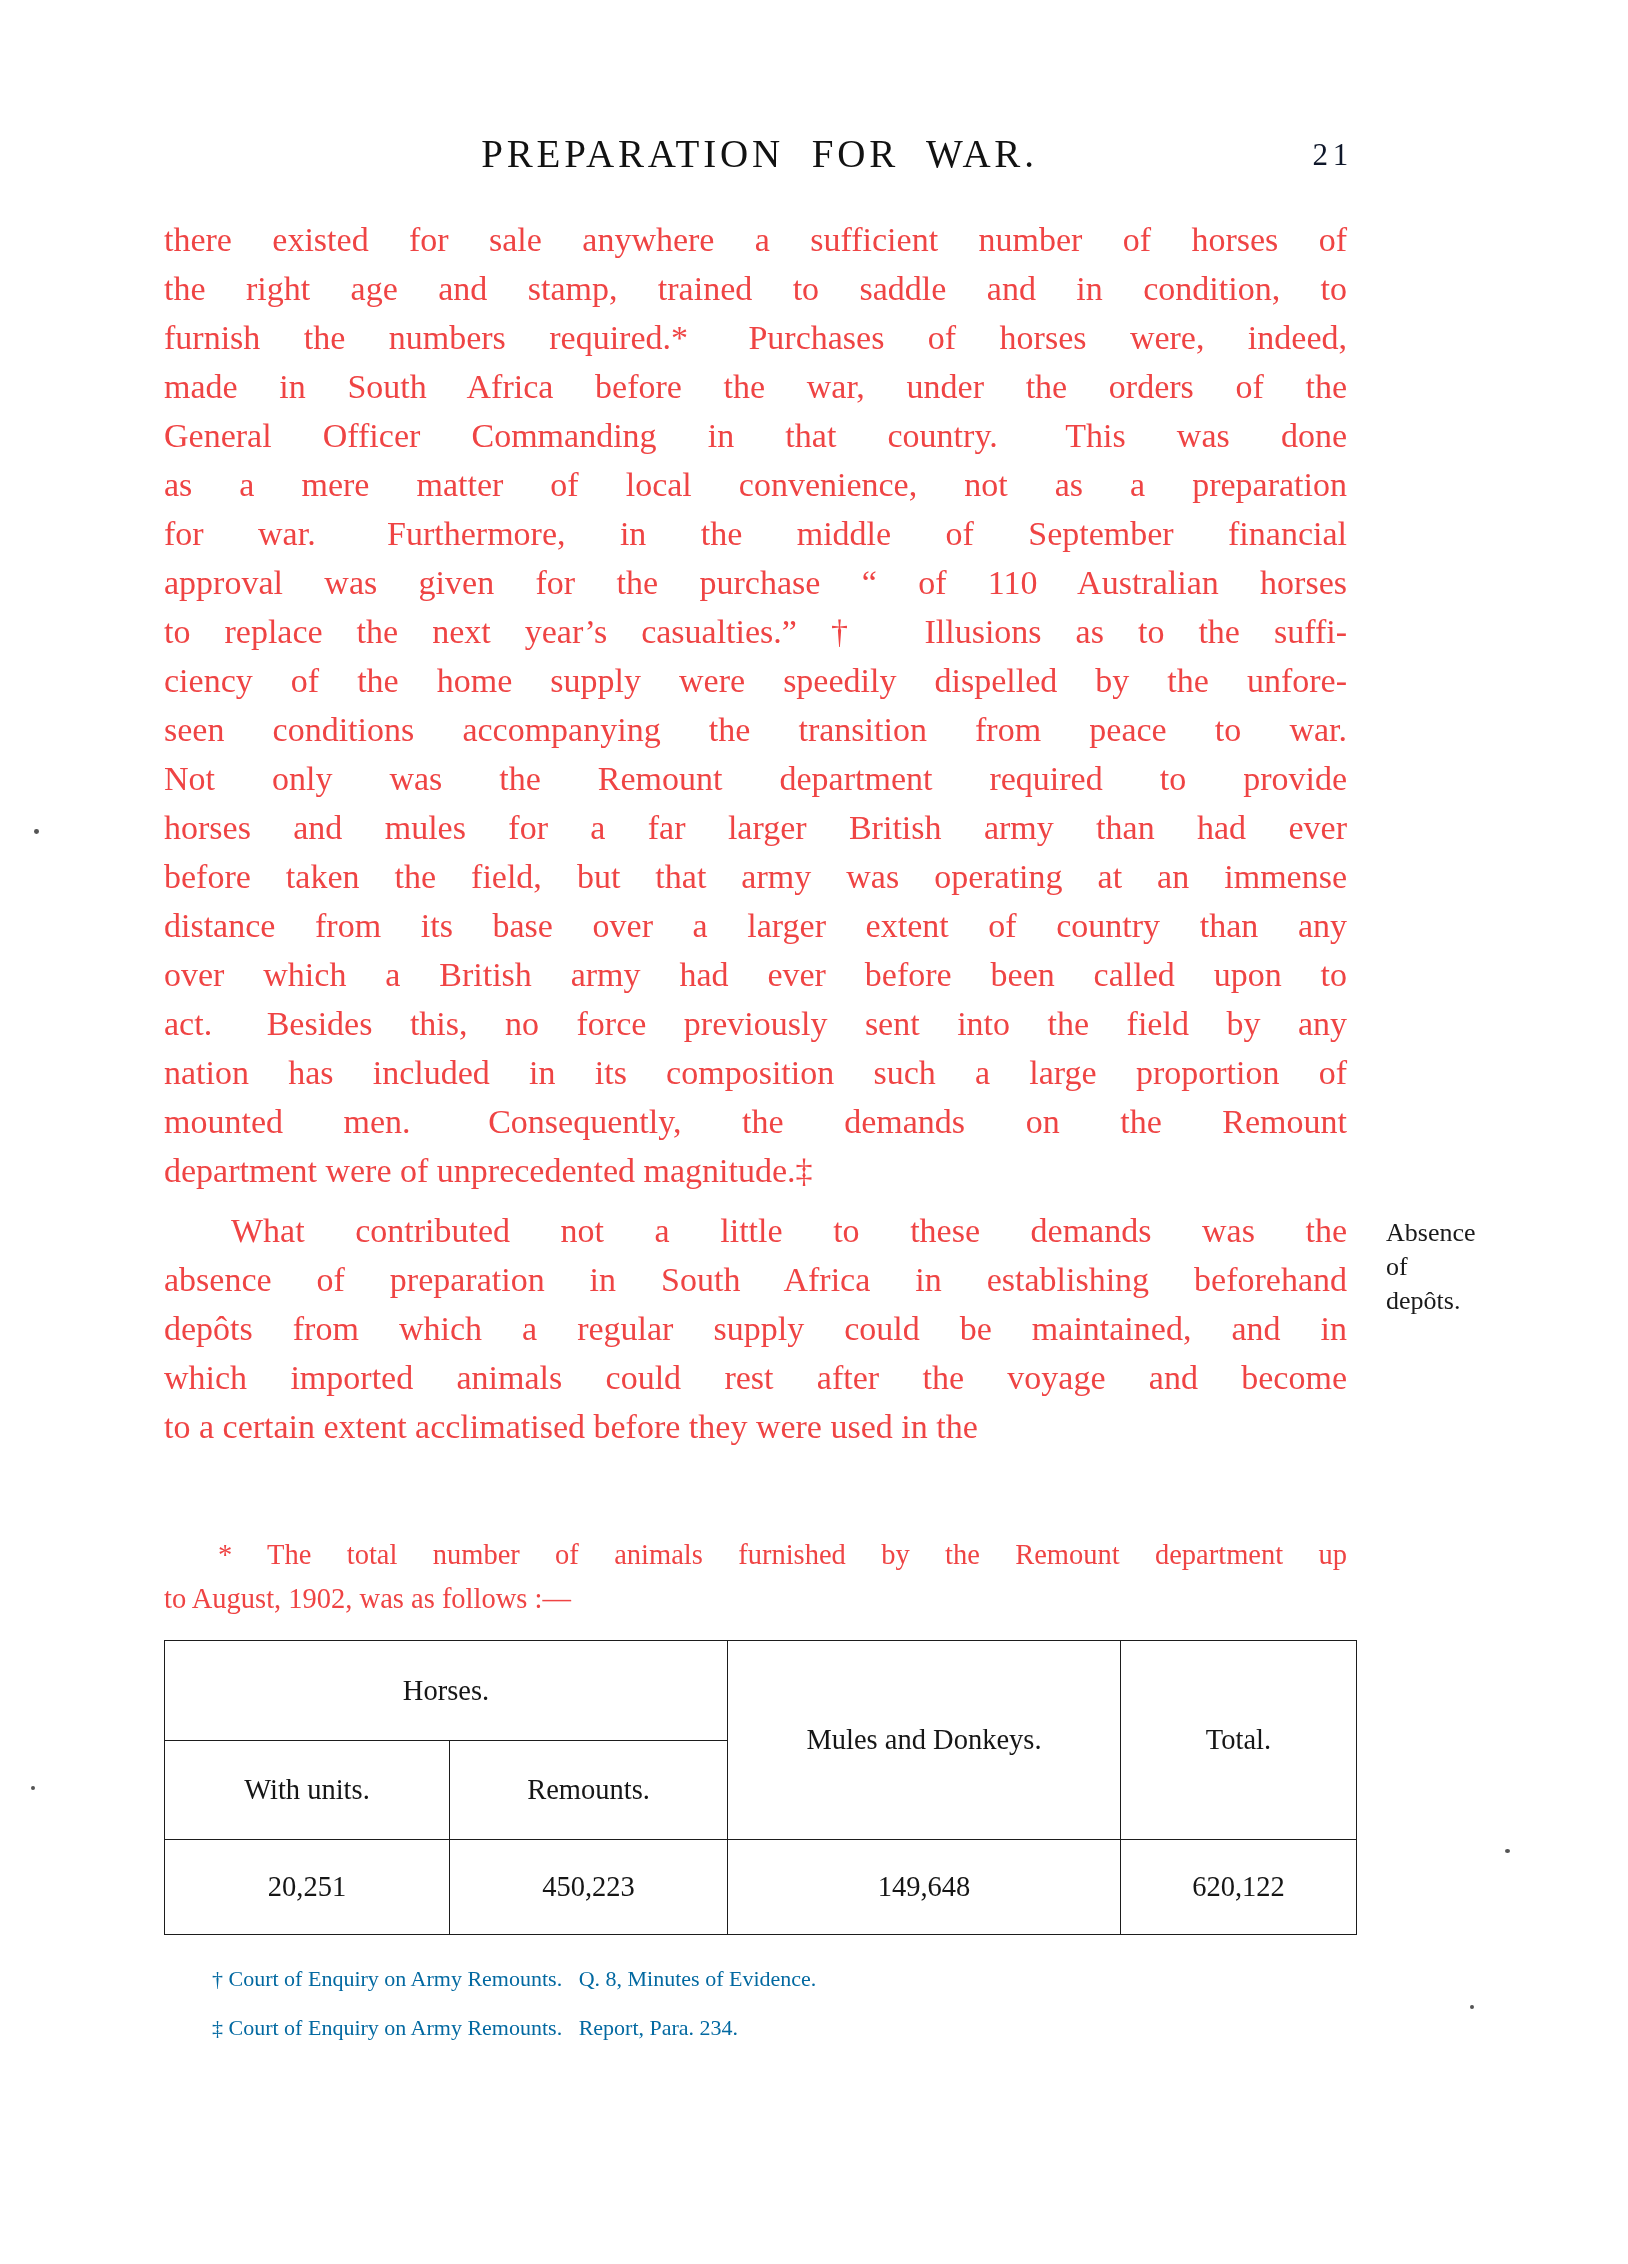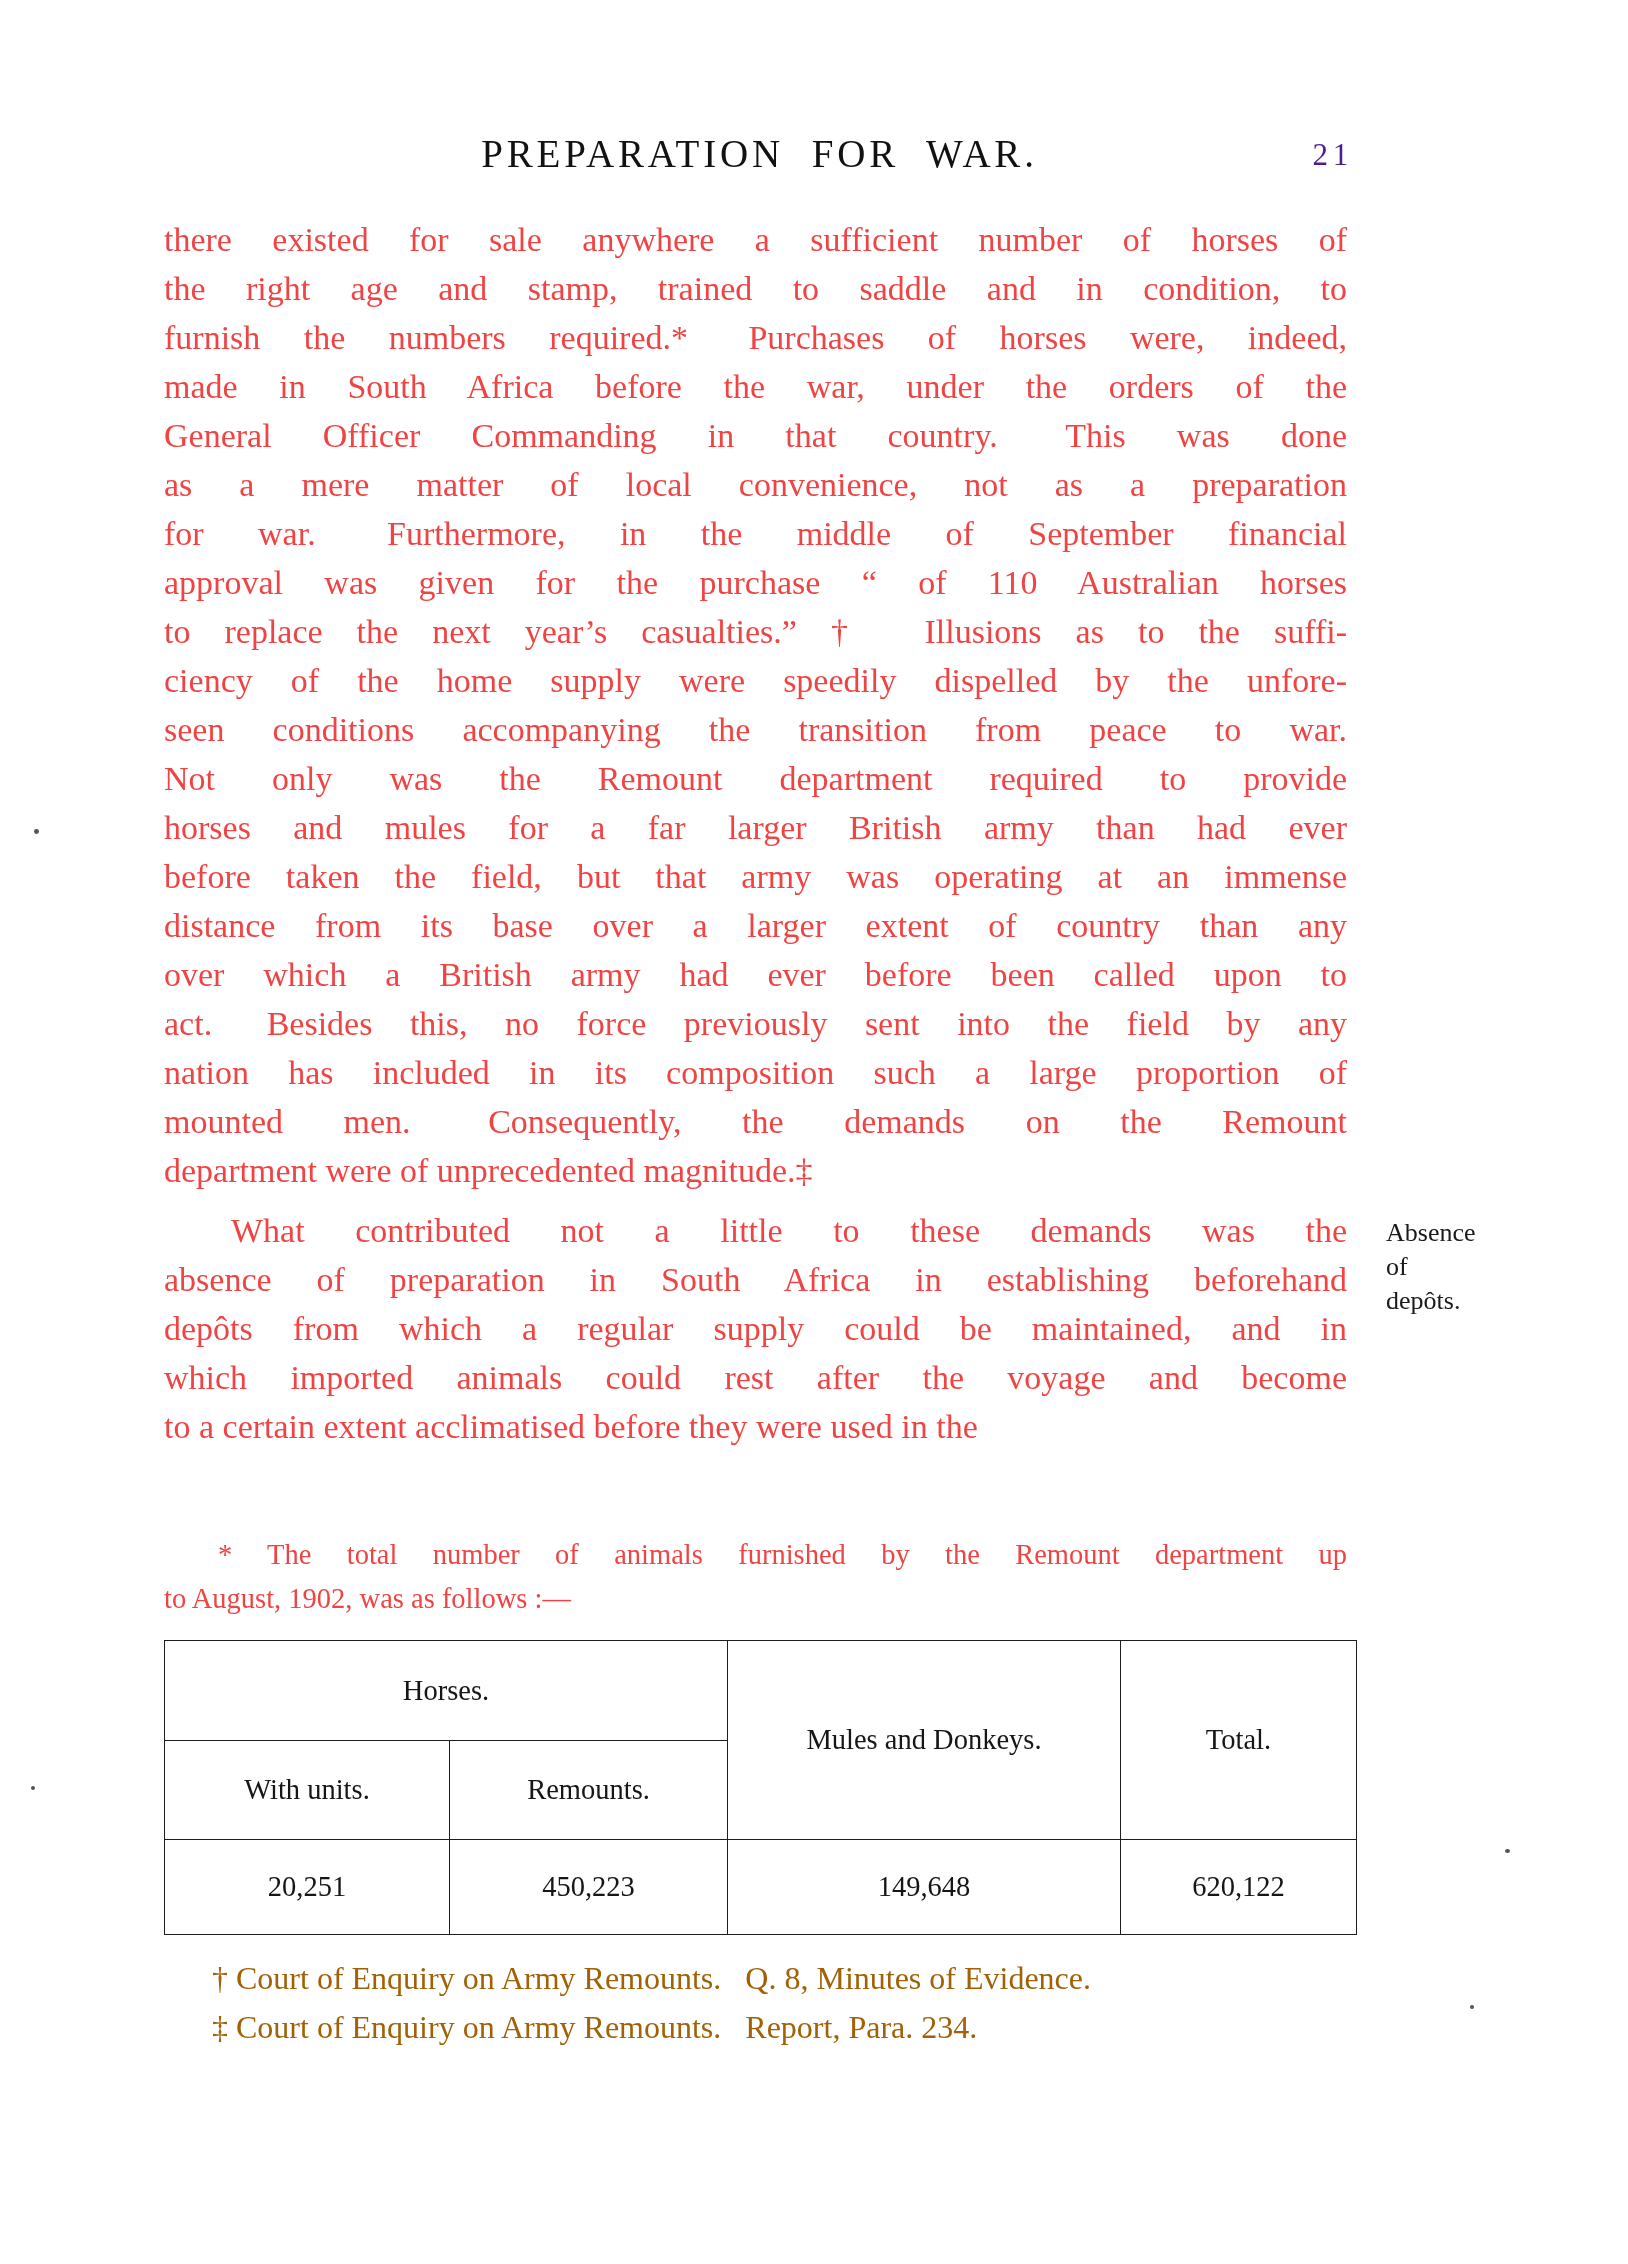--- a/index.html
+++ b/index.html
@@ -27,21 +27,21 @@
     font-size: 39px;
     letter-spacing: 3.8px;
     word-spacing: 14.3px;
     color: #121212;
   }
   .page-num {
     position: absolute;
     right: 1.9px; top: 5.7px;
     font-size: 31px;
     letter-spacing: 4.8px;
-    color: #4c1d95;
+    color: #0f172a;
   }
 
   
   .para { position: absolute; left: 164px; width: 1183px; }
   .para1 { top: 215px; }
   .para2 { top: 1206px; }
   .line {
     font-size: 34px;
     line-height: 49px;
     text-align: justify;
@@ -84,25 +84,25 @@
   .td-horses   { height: 99px; border-bottom: 1.9px solid #1d1d1d; border-right: 1.9px solid #1d1d1d; }
   .td-mules    { border-right: 1.9px solid #1d1d1d; }
   .td-withunits{ height: 98px; border-right: 1.9px solid #1d1d1d; }
   .td-remounts { border-right: 1.9px solid #1d1d1d; }
   .td-data     { height: 94px; border-top: 1.9px solid #1d1d1d; }
   .td-data.r   { border-right: 1.9px solid #1d1d1d; }
 
   
   .fn-list { position: absolute; left: 164px; top: 1954px; width: 1183px; }
   .cite-line {
-    font-size: 32px;
+    font-size: 22px;
     line-height: 49px;
     text-indent: 48px;
     text-align: left;
-    color: #a16207;
+    color: #0369a1;
   }
 
   
   .speck { position: absolute; background: #555; border-radius: 50%; }
   .speck1 { left: 34px;  top: 829px;  width: 4.8px; height: 4.8px; }
   .speck2 { left: 31px;  top: 1786px; width: 3.8px; height: 3.8px; }
   .speck3 { left: 1505px; top: 1849px; width: 4.8px; height: 3.8px; }
   .speck4 { left: 1470px; top: 2005px; width: 3.8px; height: 3.8px; }
 </style>
 </head>

